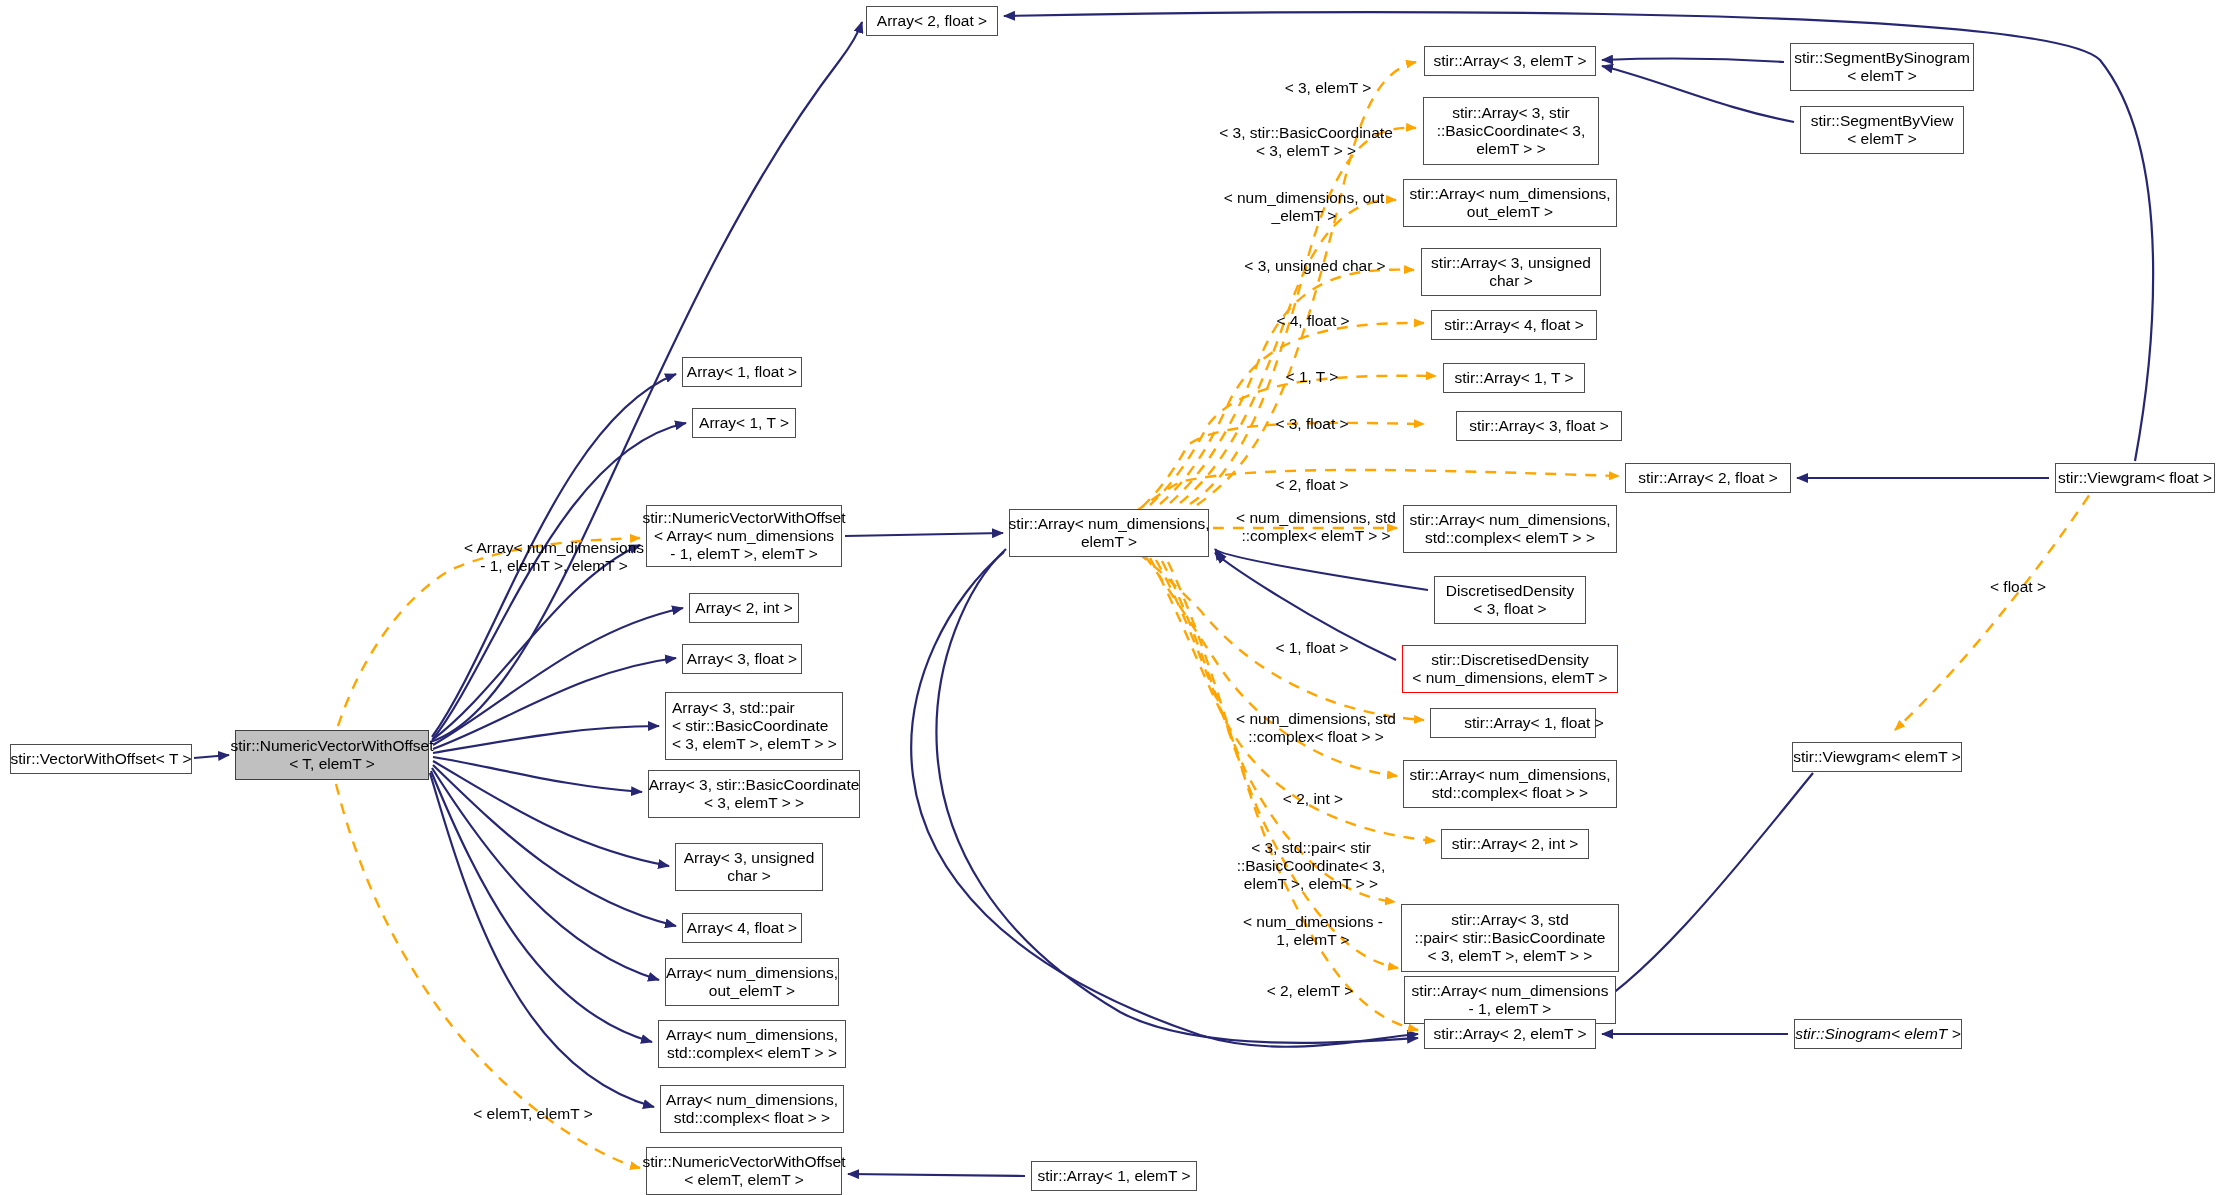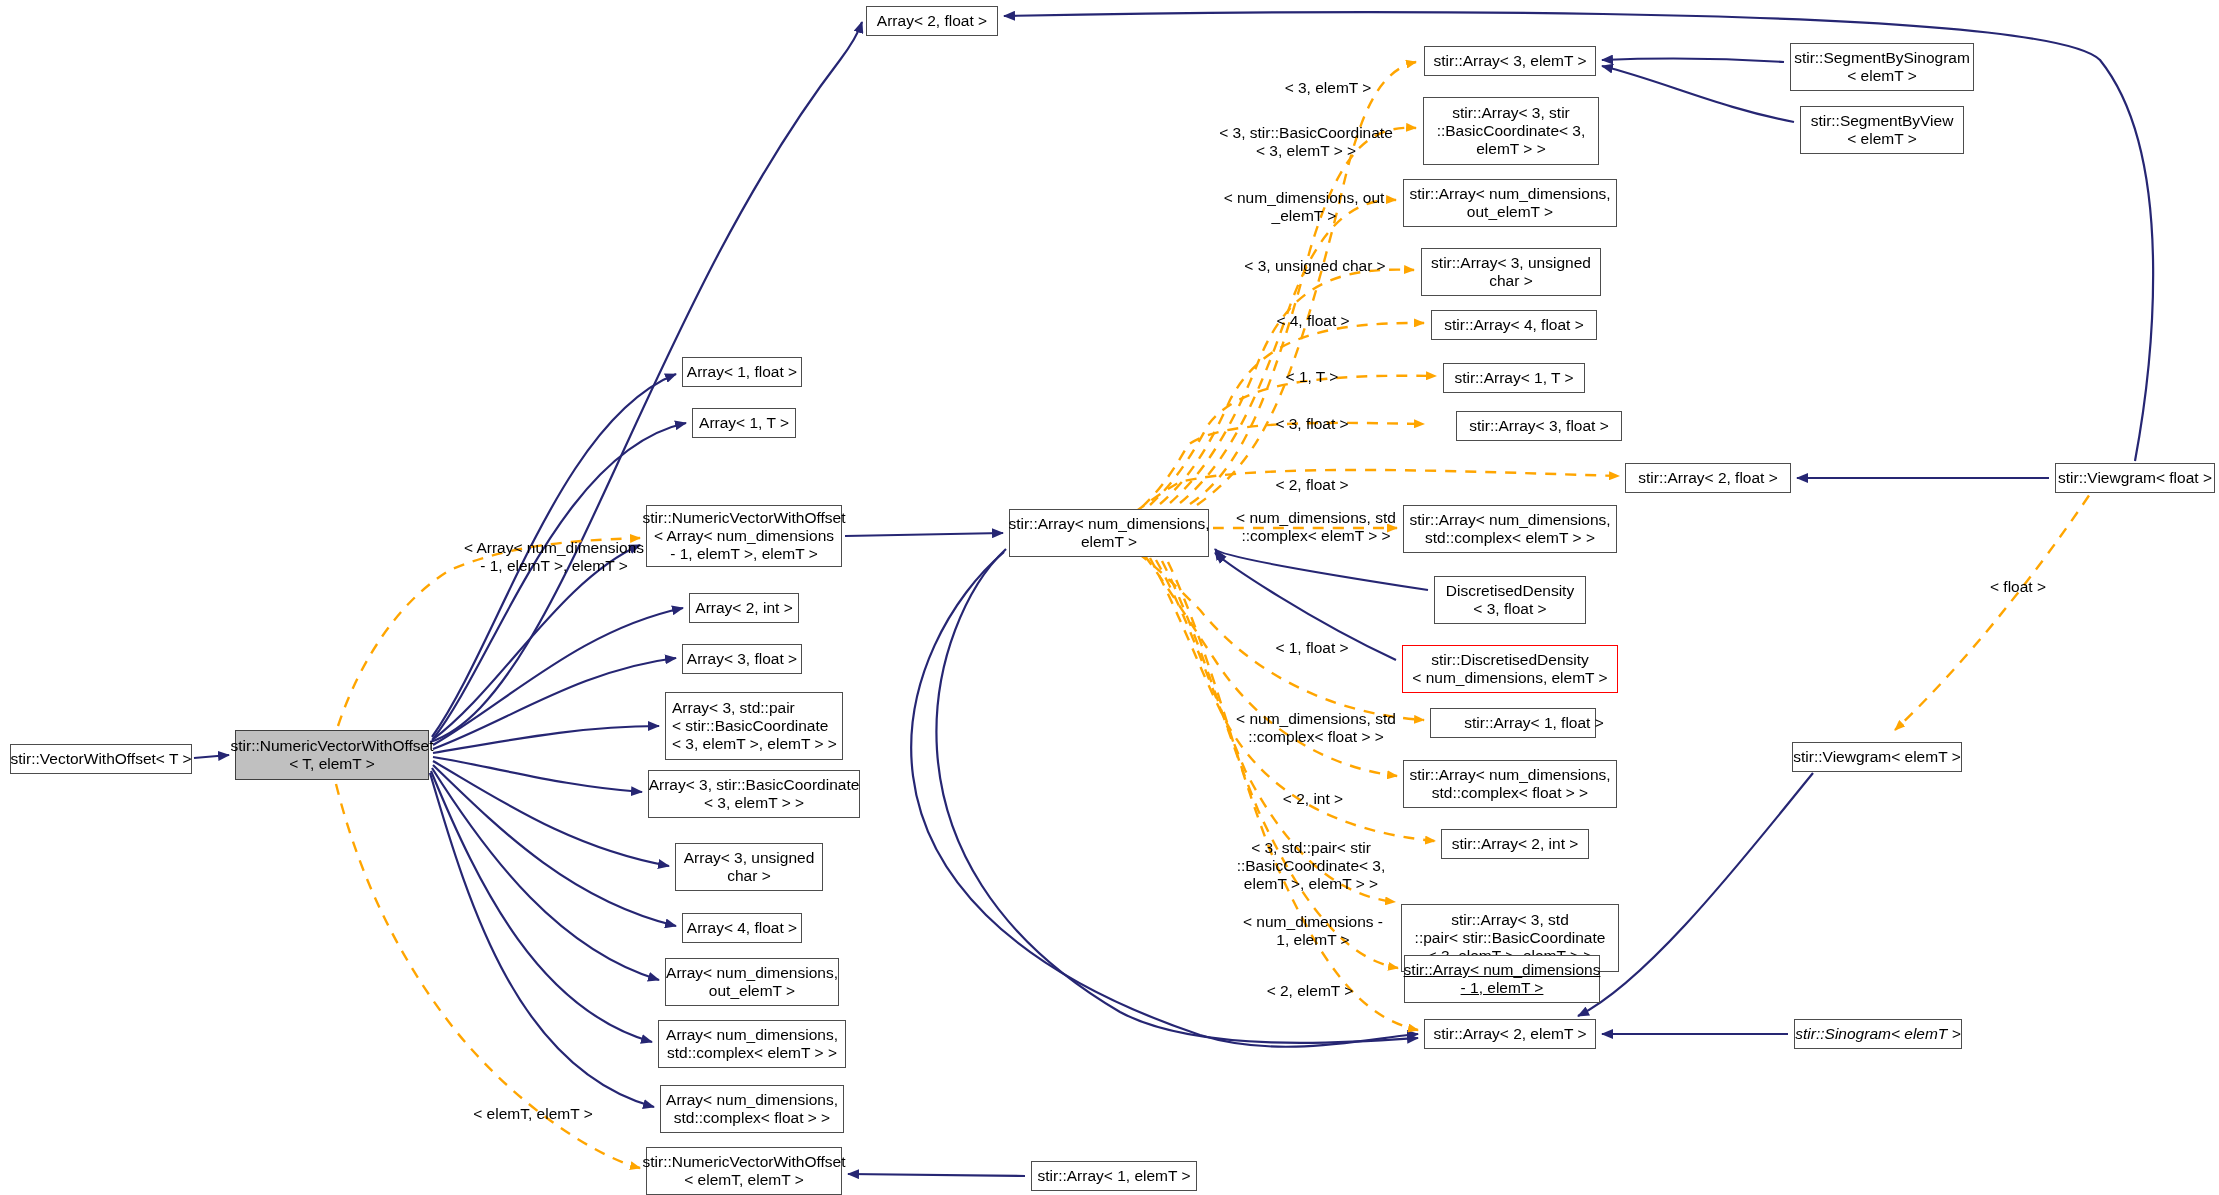--- a/index.html
+++ b/index.html
@@ -178,21 +178,21 @@
   <div class="node redbox" style="left:1402px;top:645px;width:216px;height:48px;">stir::DiscretisedDensity
 &lt; num_dimensions, elemT &gt;</div>
   <div class="node" style="left:1430px;top:708px;width:166px;height:30px;padding-left:48px;">stir::Array&lt; 1, float &gt;</div>
   <div class="node" style="left:1403px;top:760px;width:214px;height:48px;">stir::Array&lt; num_dimensions,
 std::complex&lt; float &gt; &gt;</div>
   <div class="node" style="left:1792px;top:742px;width:170px;height:30px;">stir::Viewgram&lt; elemT &gt;</div>
   <div class="node" style="left:1441px;top:829px;width:148px;height:30px;">stir::Array&lt; 2, int &gt;</div>
   <div class="node" style="left:1401px;top:874px;width:218px;height:68px;margin-top:30px;">stir::Array&lt; 3, std
 ::pair&lt; stir::BasicCoordinate
 &lt; 3, elemT &gt;, elemT &gt; &gt;</div>
-  <div class="node" style="left:1404px;top:955px;width:196px;height:48px;text-decoration:underline;">stir::Array&lt; num_dimensions
+  <div class="node" style="left:1404px;top:976px;width:212px;height:48px;">stir::Array&lt; num_dimensions
 - 1, elemT &gt;</div>
   <div class="node" style="left:1424px;top:1019px;width:172px;height:30px;">stir::Array&lt; 2, elemT &gt;</div>
   <div class="node" style="left:1794px;top:1019px;width:168px;height:30px;font-style:italic;">stir::Sinogram&lt; elemT &gt;</div>
   <div class="node" style="left:1009px;top:509px;width:200px;height:48px;">stir::Array&lt; num_dimensions,
 elemT &gt;</div>
   <div class="node" style="left:646px;top:505px;width:196px;height:62px;">stir::NumericVectorWithOffset
 &lt; Array&lt; num_dimensions
 - 1, elemT &gt;, elemT &gt;</div>
   <div class="node" style="left:10px;top:744px;width:182px;height:30px;">stir::VectorWithOffset&lt; T &gt;</div>
   <div class="node gray" style="left:235px;top:730px;width:194px;height:50px;">stir::NumericVectorWithOffset

